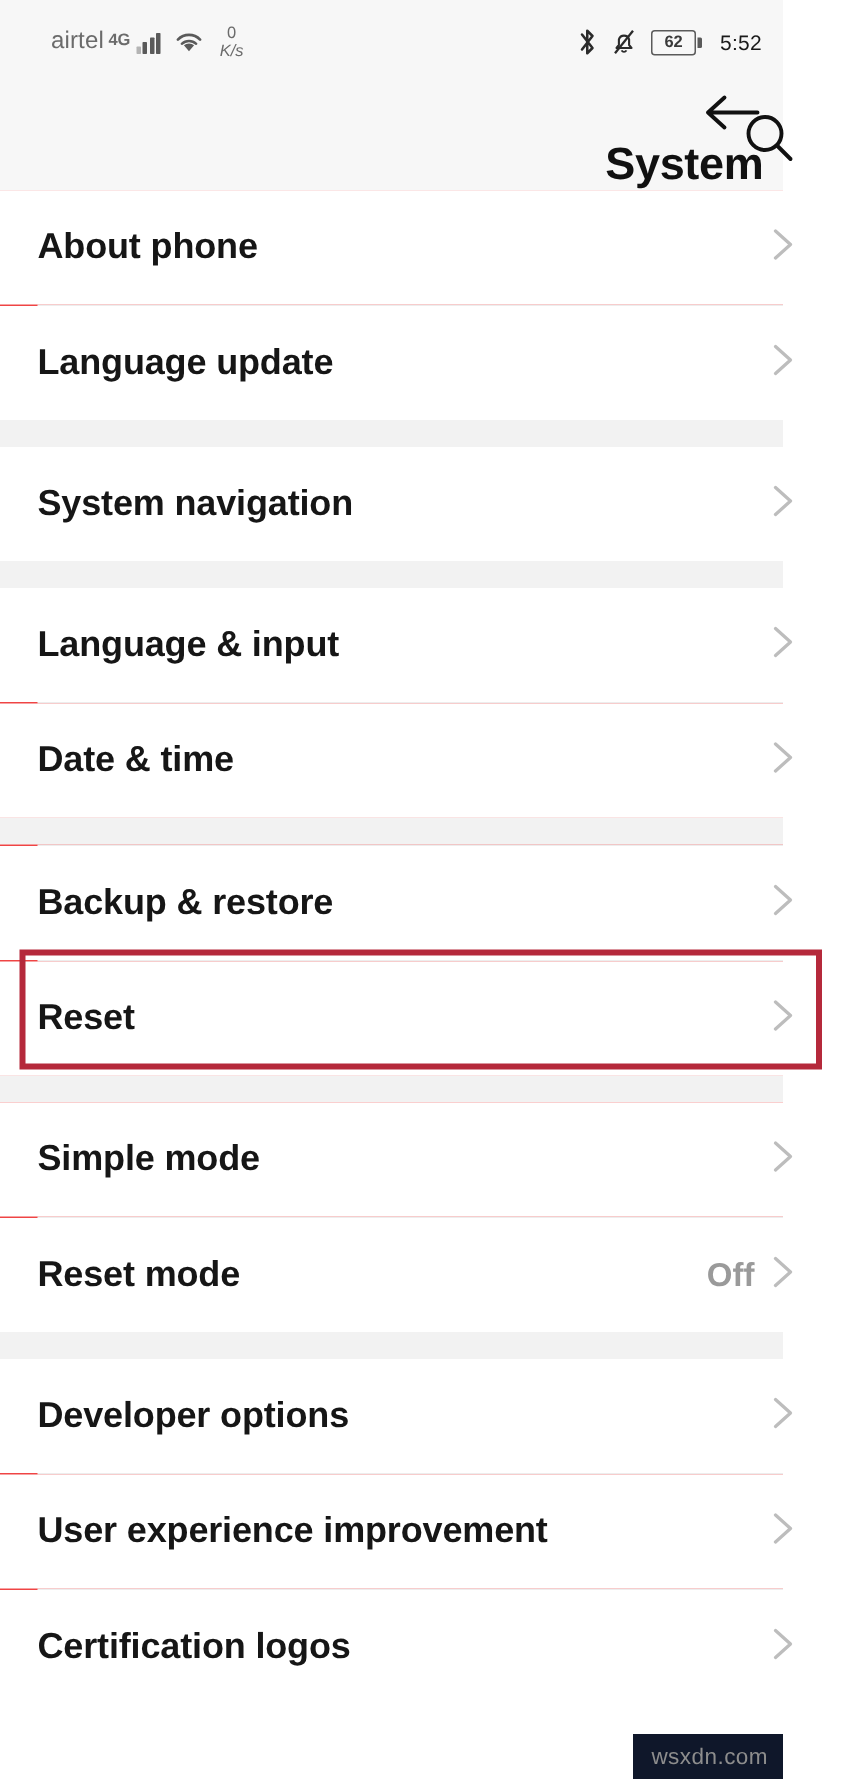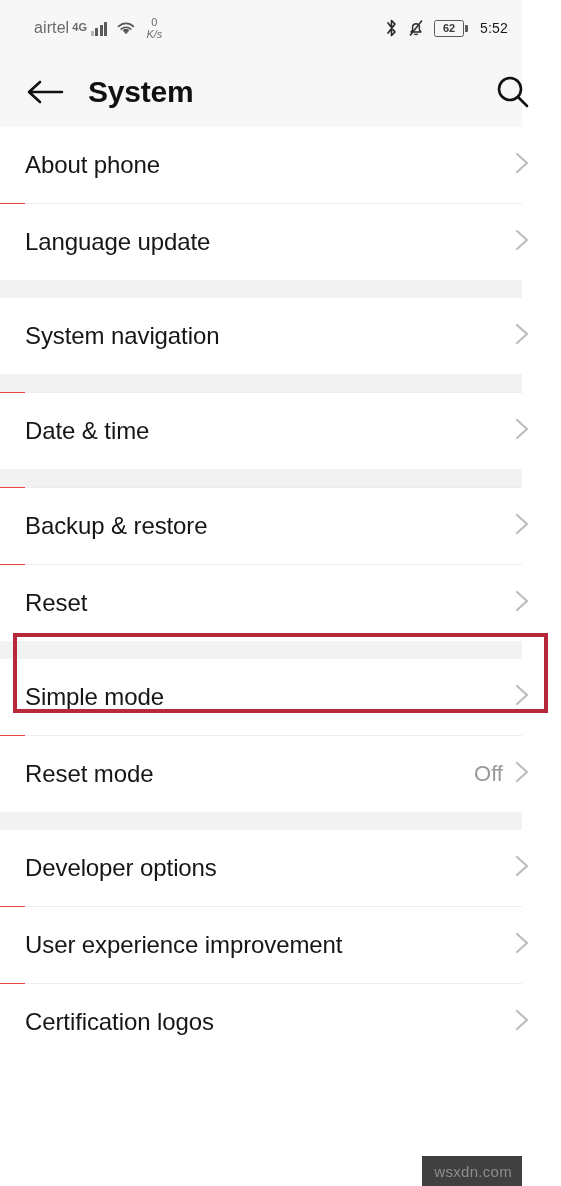--- a/index.html
+++ b/index.html
@@ -56,37 +56,38 @@
     display:flex; align-items:center; justify-content:center;
   }
   .batt-num { font-size:11px; color:#3a3a3a; font-weight:bold; letter-spacing:-.2px;}
   .batt-tip { width:2.5px; height:7px; background:#5a5a5a; margin-left:1.5px; border-radius:0 1px 1px 0;}
   .clock { font-size:14px; color:#1a1a1a; margin-left:3px; letter-spacing:.2px;}
 
   
   .header {
     height:71px;
     background:#f7f7f7;
-    display:flex; align-items:center;
+    display:flex; align-items:flex-end;
     padding:0 13px 0 26px;
     position:relative;
+    flex-direction:column;
   }
   .back-arrow { width:40px; height:40px; display:flex; align-items:center; }
   .page-title {
     font-size:30px; color:#111; font-weight:bold;
     margin-left:22px; letter-spacing:-.2px;
   }
   .search-btn {
     position:absolute; right:-14px; top:50%; transform:translateY(-50%);
     width:46px; height:46px; display:flex; align-items:center; justify-content:center;
   }
 
   
   .list { background:#ffffff; }
-  .group { background:#ef4444; }
+  .group { background:#ef4444;font-weight:bold; }
   .gap { height:18px; background:#f2f2f2; }
   .row {
     position:relative;
     height:76px;
     display:flex; align-items:center;
     padding-left:25px; padding-right:0;
     background:#ffffff;
   }
   .row-label {
     font-size:24px; color:#161616; letter-spacing:-.1px;
@@ -110,21 +111,21 @@
     left:13px; top:633px;
     width:535px; height:80px;
     border:4px solid #b5293b;
     pointer-events:none;
     z-index:5;
   }
 
   
   .watermark {
     position:absolute; right:0; bottom:0;
-    background:#404040;
+    background:#0f172a;
     padding:7px 10px 6px 12px;
     font-size:15px; color:#8d8d8d;
     font-family:"Liberation Sans", sans-serif;
     letter-spacing:.3px;
     z-index:6;
   }
 </style>
 </head>
 <body>
 
@@ -216,20 +217,28 @@
           <span class="row-label">System navigation</span>
           <span class="row-right">
             <span class="chev"><svg viewBox="0 0 22 28" width="22" height="28">
                 <path d="M6 5 L16 14 L6 23" stroke="#bdbdbd" stroke-width="2.2" fill="none" stroke-linecap="round" stroke-linejoin="round"></path>
               </svg></span>
           </span>
         </div>
       </div>
       <div class="gap"></div>
       <div class="group">
+        <div class="row">
+          <span class="row-label">Language &amp; input</span>
+          <span class="row-right">
+            <span class="chev"><svg viewBox="0 0 22 28" width="22" height="28">
+                <path d="M6 5 L16 14 L6 23" stroke="#bdbdbd" stroke-width="2.2" fill="none" stroke-linecap="round" stroke-linejoin="round"></path>
+              </svg></span>
+          </span>
+        </div>
         <div class="divider"></div>
         <div class="row">
           <span class="row-label">Date &amp; time</span>
           <span class="row-right">
             <span class="chev"><svg viewBox="0 0 22 28" width="22" height="28">
                 <path d="M6 5 L16 14 L6 23" stroke="#bdbdbd" stroke-width="2.2" fill="none" stroke-linecap="round" stroke-linejoin="round"></path>
               </svg></span>
           </span>
         </div>
       </div>

